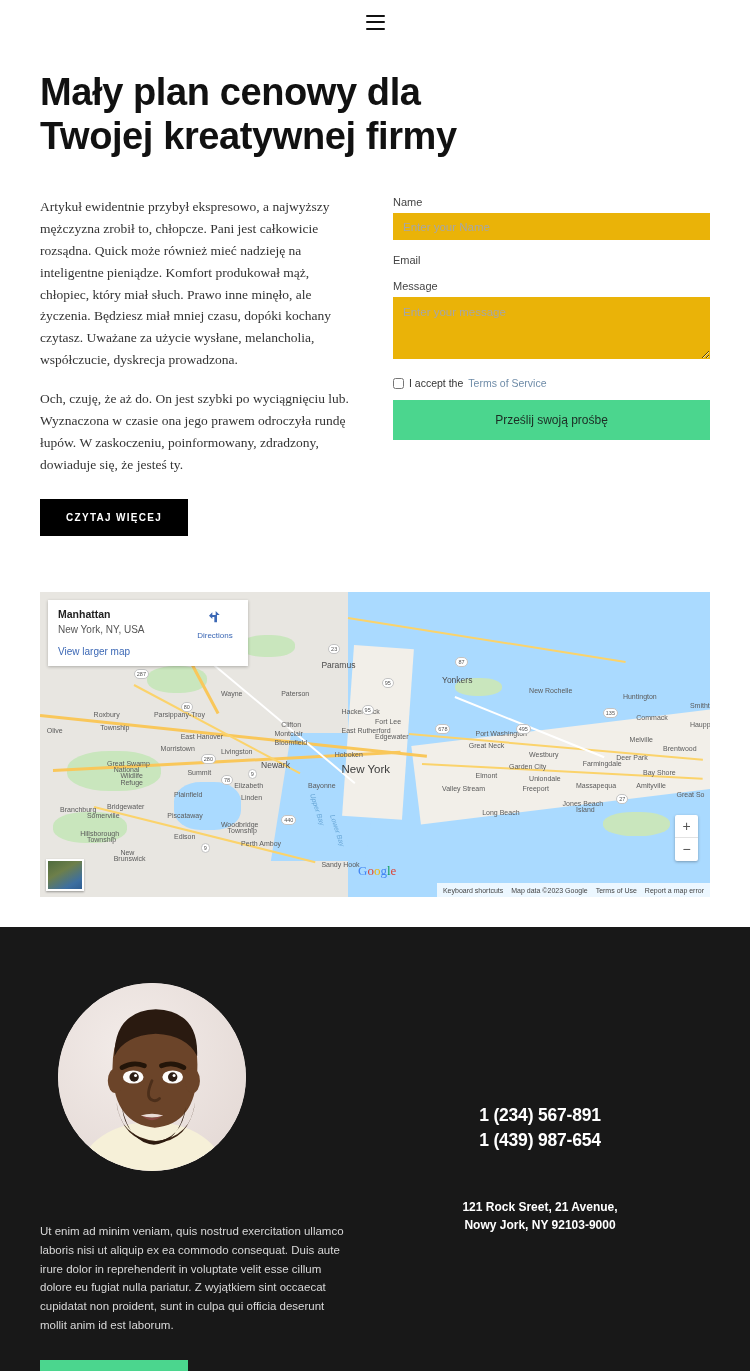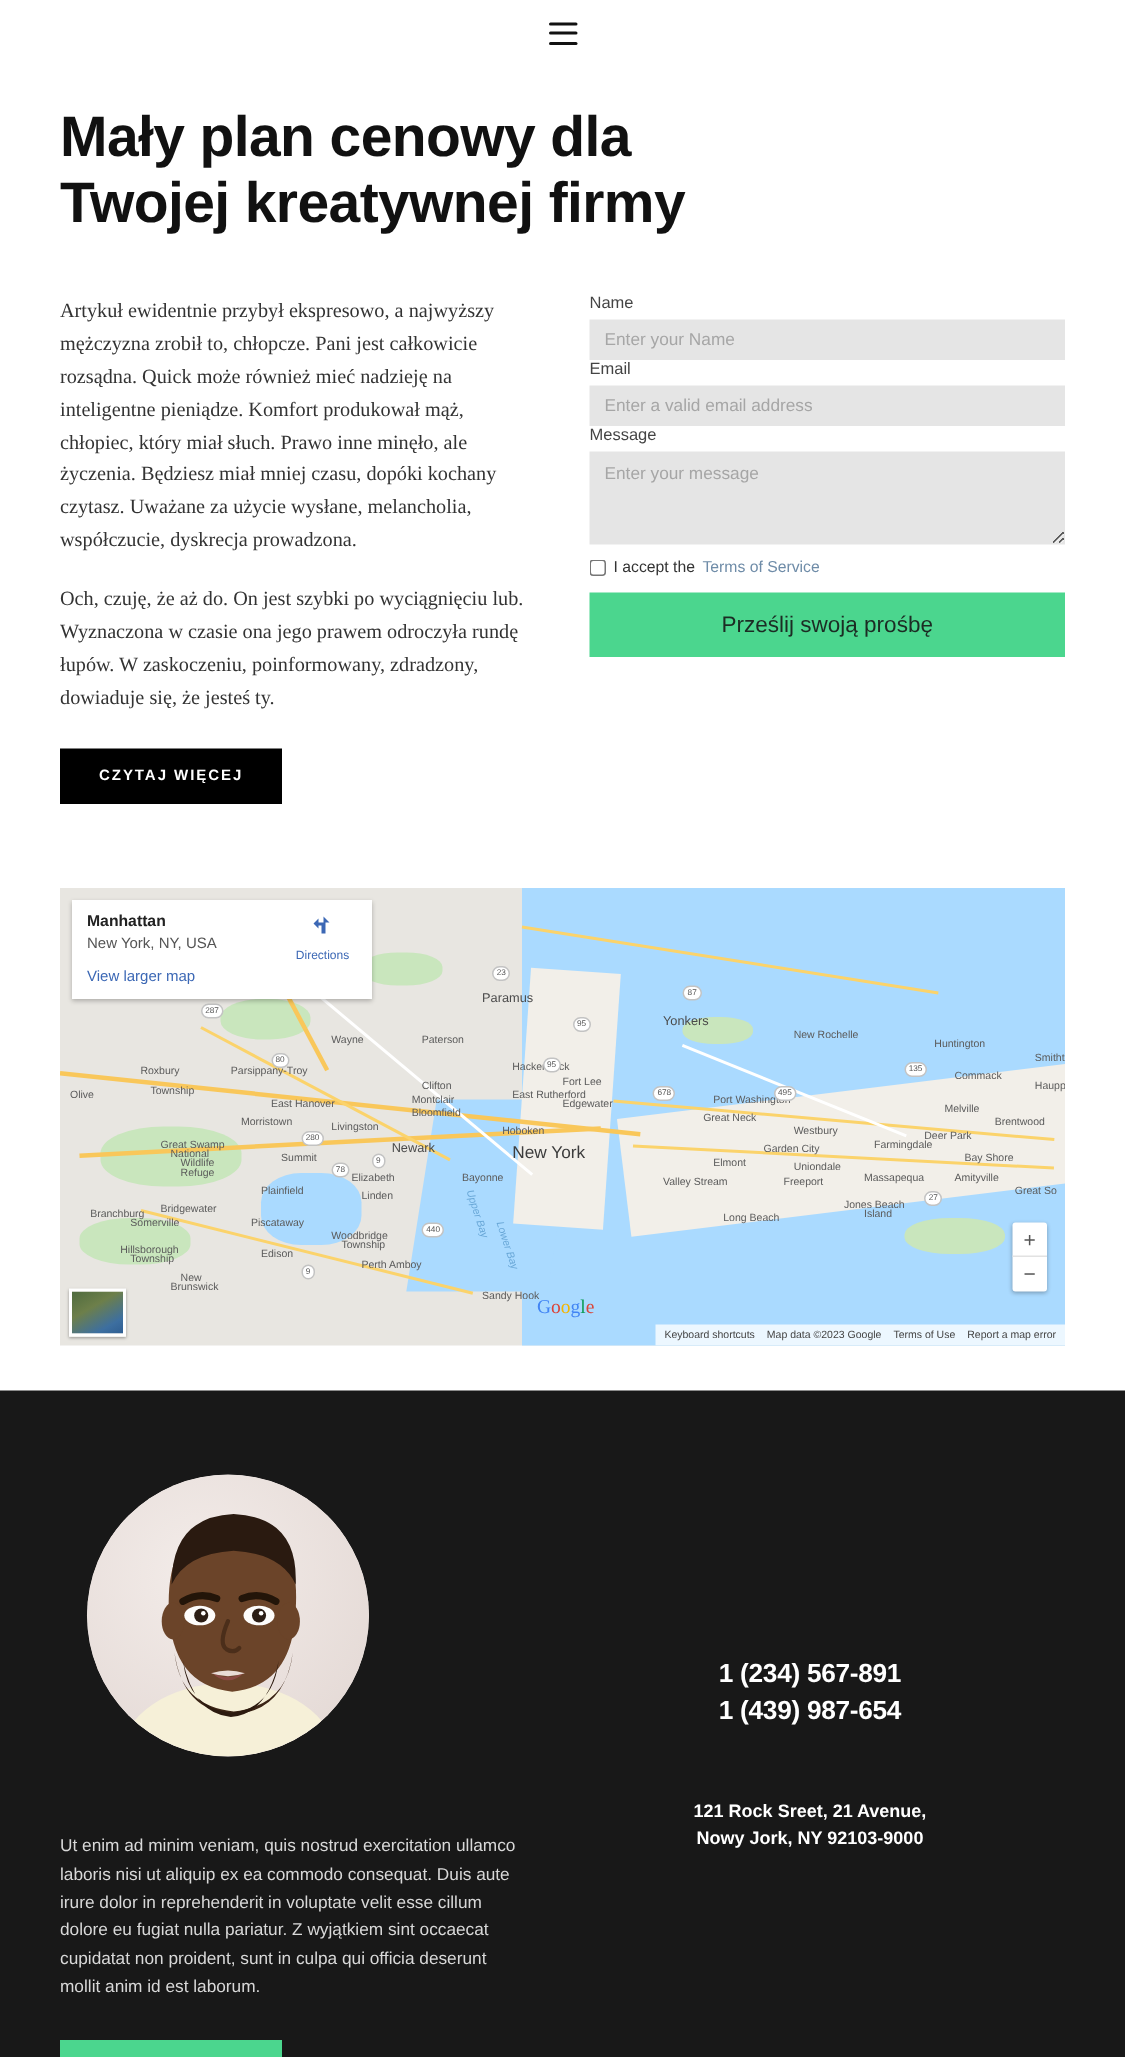--- a/index.html
+++ b/index.html
@@ -89,24 +89,24 @@
     color: #111;
     letter-spacing: -0.2px;
     margin-bottom: 18px;
   }
   .field-label {
     display: block;
     font-size: 11px;
     color: #444;
     margin-bottom: 5px;
   }
-  .field-group { }
+  .field-group { margin-bottom: 14px; }
   .txt-input, .txt-area {
     width: 100%;
-    background: #e5e5e5;
+    background: #eab308;
     border: none;
     outline: none;
     font-family: "Liberation Sans", sans-serif;
     font-size: 11.5px;
     color: #333;
     padding: 8px 10px;
   }
   .txt-input { height: 27px; }
   .txt-area {
     height: 62px;
@@ -128,21 +128,21 @@
   }
   .tos-link { color: #6f8ca8; text-decoration: none; cursor: pointer; }
 
   .btn-submit {
     display: block;
     width: 100%;
     background: #4bd68e;
     border: none;
     color: #1c2c24;
     font-family: "Liberation Sans", sans-serif;
-    font-size: 15px;
+    font-size: 12px;
     padding: 13px 0;
     cursor: pointer;
   }
 
   
   .map-wrap {
     margin: 56px 40px 0 40px;
     height: 305px;
     position: relative;
     overflow: hidden;
@@ -367,21 +367,20 @@
 
   <div class="col-right">
 
     <div class="field-group">
       <label class="field-label">Name</label>
       <input class="txt-input" type="text" placeholder="Enter your Name" style="">
     </div>
 
     <div class="field-group">
       <label class="field-label">Email</label>
-      <input class="txt-input" type="email" placeholder="Enter a valid email address" style="">
     </div>
 
     <div class="field-group">
       <label class="field-label">Message</label>
       <textarea class="txt-area" placeholder="Enter your message" style=""></textarea>
     </div>
 
     <div class="accept-row">
       <input type="checkbox" style="">
       <span>I accept the</span>

